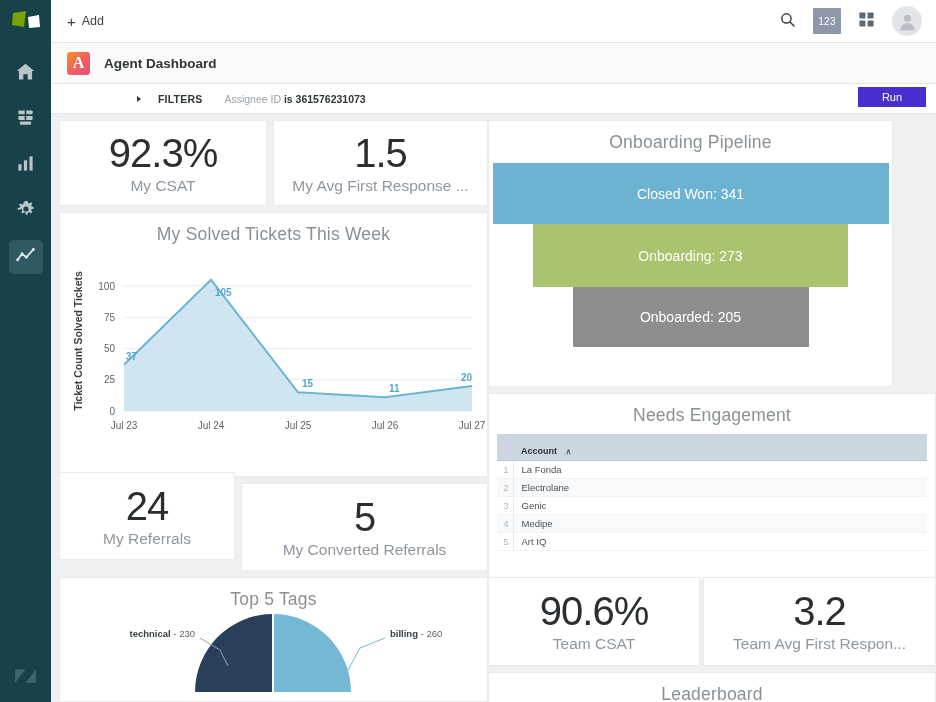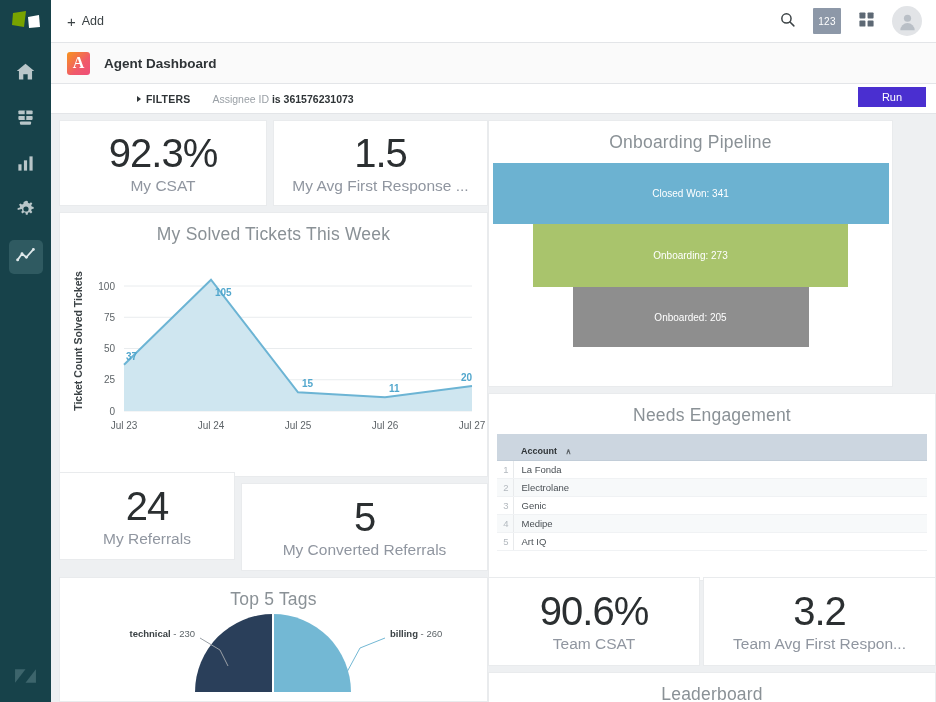--- a/index.html
+++ b/index.html
@@ -67,21 +67,21 @@
     font-family: "Liberation Serif", serif;
   }
   .dash-title { margin-left: 14px; font-size: 13.5px; color: #2f3437; font-weight: bold; }
 
   
   .filterbar {
     height: 30px; background: #ffffff; border-bottom: 1px solid #e3e5e8;
     display: flex; align-items: center; padding: 0 10px 0 86px;
     flex: 0 0 30px; position: relative;
   }
-  .filters-toggle { display: flex; align-items: center; gap: 5px;
+  .filters-toggle { display: flex; align-items: center; gap: 17px;
     font-size: 10.5px; font-weight: bold; color: #2f3437; letter-spacing: .2px; }
   .tri { width: 0; height: 0; border-left: 4px solid #2f3437;
     border-top: 3.2px solid transparent; border-bottom: 3.2px solid transparent; }
   .filter-text { margin-left: 22px; font-size: 10.5px; color: #9aa0a6; }
   .filter-text b { color: #2f3437; font-weight: bold; }
   .run-btn {
     position: absolute; right: 10px; top: 3px;
     width: 68px; height: 20px; background: #4a2fd0; color: #fff;
     font-size: 11px; display: flex; align-items: center; justify-content: center;
     cursor: pointer;
@@ -104,21 +104,21 @@
          justify-content: center; height: 100%; }
   .kpi-value { font-size: 40px; font-weight: 300; color: #2b2f31; line-height: 1.05;
                letter-spacing: -1px; }
   .kpi-label { font-size: 15.5px; color: #9096a0; font-weight: 300;
                margin-top: 3px; white-space: nowrap; overflow: hidden;
                max-width: 96%; text-overflow: ellipsis; text-align: center;}
 
   
   .funnel { display: flex; flex-direction: column; align-items: center;
             margin-top: 10px; }
-  .funnel-bar { color: #ffffff; font-size: 10px; display: flex;
+  .funnel-bar { color: #ffffff; font-size: 14px; display: flex;
                 align-items: center; justify-content: center; }
 
   
   .tbl { width: 100%; border-collapse: collapse; font-size: 9.5px; }
   .tbl th { background: #ccd6e0; color: #2f3437; text-align: left;
             font-size: 9px; font-weight: bold; padding: 12px 0 4px 8px;
             border-bottom: 1px solid #c2cdd8; }
   .tbl td { padding: 3px 0 3px 8px; color: #4a5055; font-size: 9.5px;
             border-bottom: 1px solid #f0f2f4; }
   .tbl td.idx { width: 16px; color: #b3b9bf; text-align: right;

